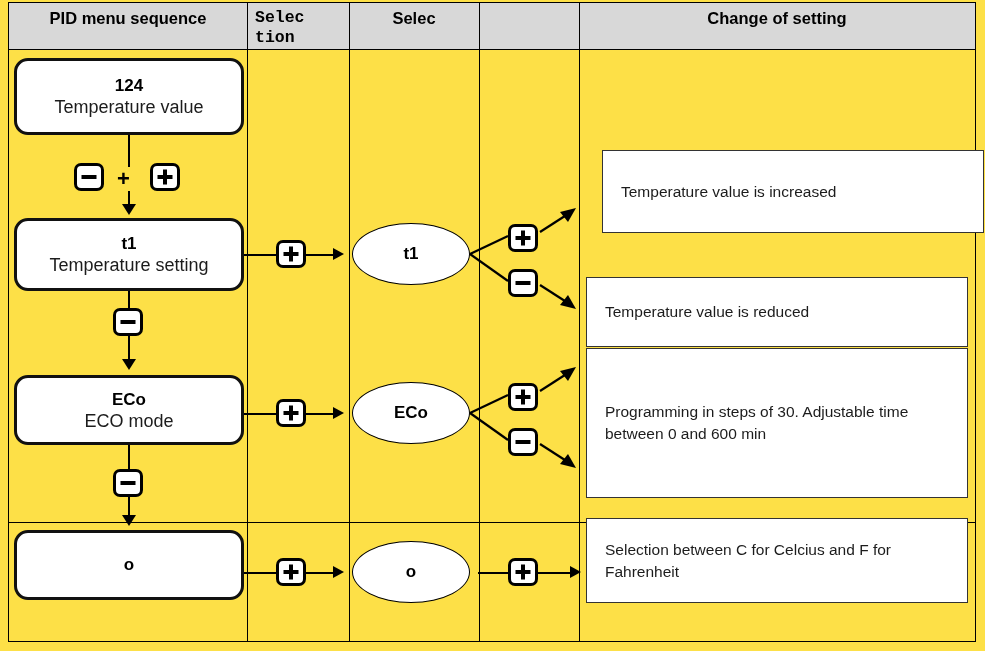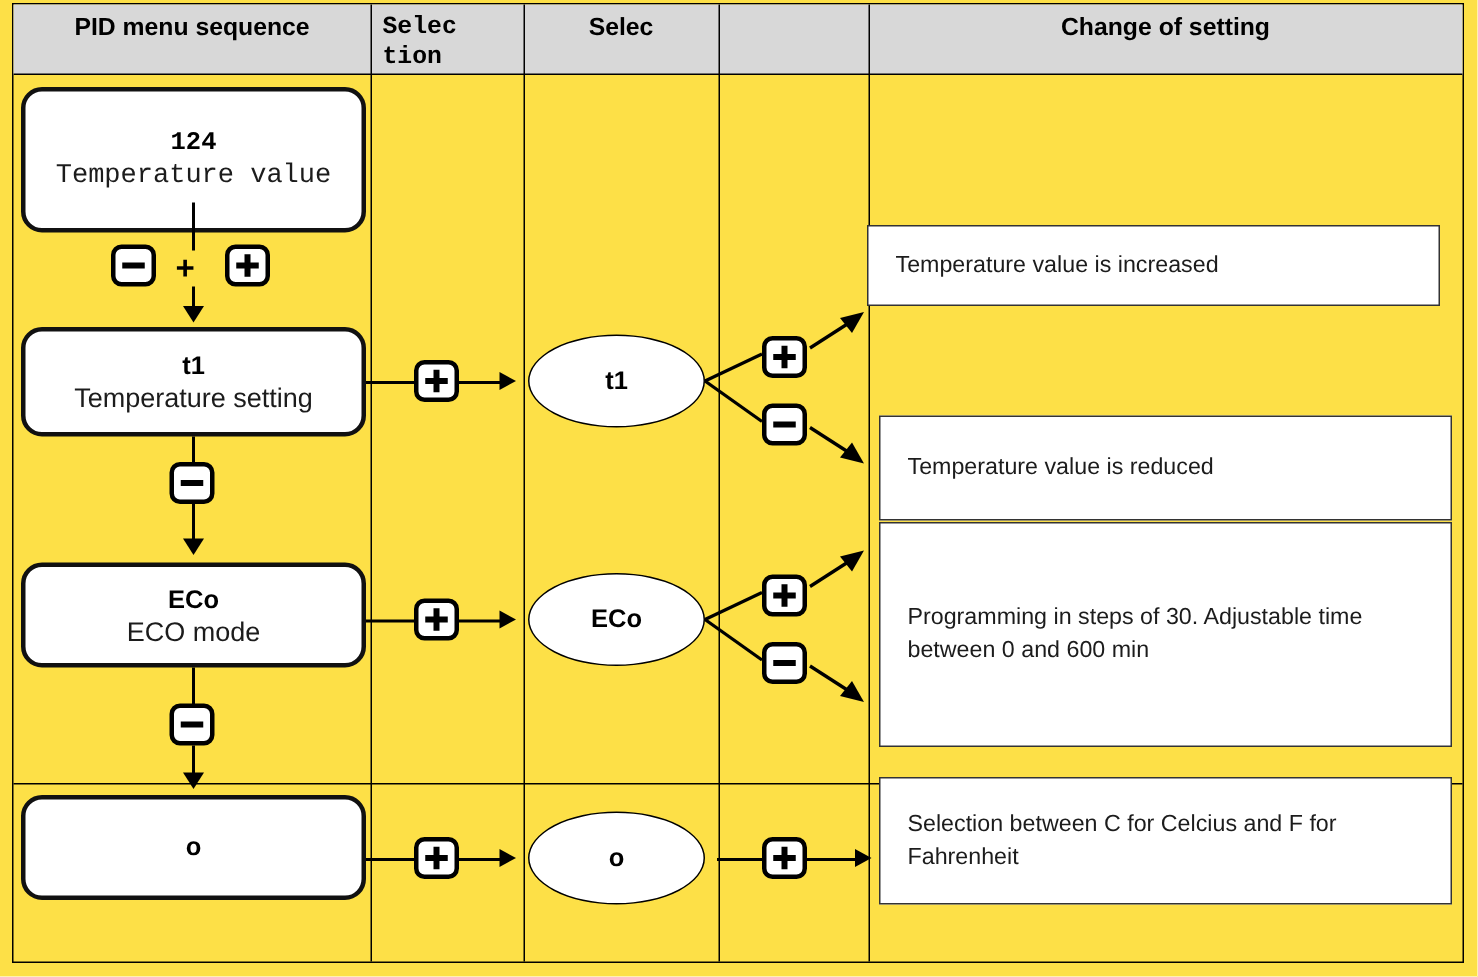--- a/index.html
+++ b/index.html
@@ -216,21 +216,21 @@
     <div class="hdr-cell" style="left:570px; width:396px;">Change of setting</div>
 
     <div class="vline" style="left:238px;"></div>
     <div class="vline" style="left:340px;"></div>
     <div class="vline" style="left:470px;"></div>
     <div class="vline" style="left:570px;"></div>
 
     <div class="hline" style="top:519px;"></div>
   </div>
 
-  <div class="fbox" style="left:14px; top:58px; width:230px; height:97px;font-family:Liberation Mono, monospace;">
+  <div class="fbox" style="left:14px; top:58px; width:230px; height:77px;">
     <span class="code">124</span>
     <span class="desc">Temperature value</span>
   </div>
 
   <div class="vconn" style="left:128px; top:135px; height:32px;"></div>
   <div class="keyicon" style="left:74px; top:163px;"></div>
   <span class="plusmark" style="left:117px; top:168px;">+</span>
   <div class="keyicon plus" style="left:150px; top:163px;"></div>
   <div class="vconn" style="left:128px; top:191px; height:15px;"></div>
   <div class="arrow-down" style="left:122px; top:204px;"></div>
@@ -262,21 +262,21 @@
   <div class="hconn" style="left:244px; top:254px; width:32px;"></div>
   <div class="keyicon plus" style="left:276px; top:240px;"></div>
   <div class="hconn" style="left:306px; top:254px; width:30px;"></div>
   <div class="arrow-right" style="left:333px; top:248px;"></div>
 
   <div class="ellipse" style="left:352px; top:223px; width:118px; height:62px;">t1</div>
 
   <div class="keyicon plus" style="left:508px; top:224px;"></div>
   <div class="keyicon" style="left:508px; top:269px;"></div>
 
-  <div class="rbox" style="left:578px; top:150px; width:382px; height:54px;">Temperature value is increased</div>
+  <div class="rbox" style="left:602px; top:150px; width:382px; height:83px;">Temperature value is increased</div>
   <div class="rbox" style="left:586px; top:277px; width:382px; height:70px;">Temperature value is reduced</div>
 
   <div class="hconn" style="left:244px; top:413px; width:32px;"></div>
   <div class="keyicon plus" style="left:276px; top:399px;"></div>
   <div class="hconn" style="left:306px; top:413px; width:30px;"></div>
   <div class="arrow-right" style="left:333px; top:407px;"></div>
 
   <div class="ellipse" style="left:352px; top:382px; width:118px; height:62px;">ECo</div>
 
   <div class="keyicon plus" style="left:508px; top:383px;"></div>

